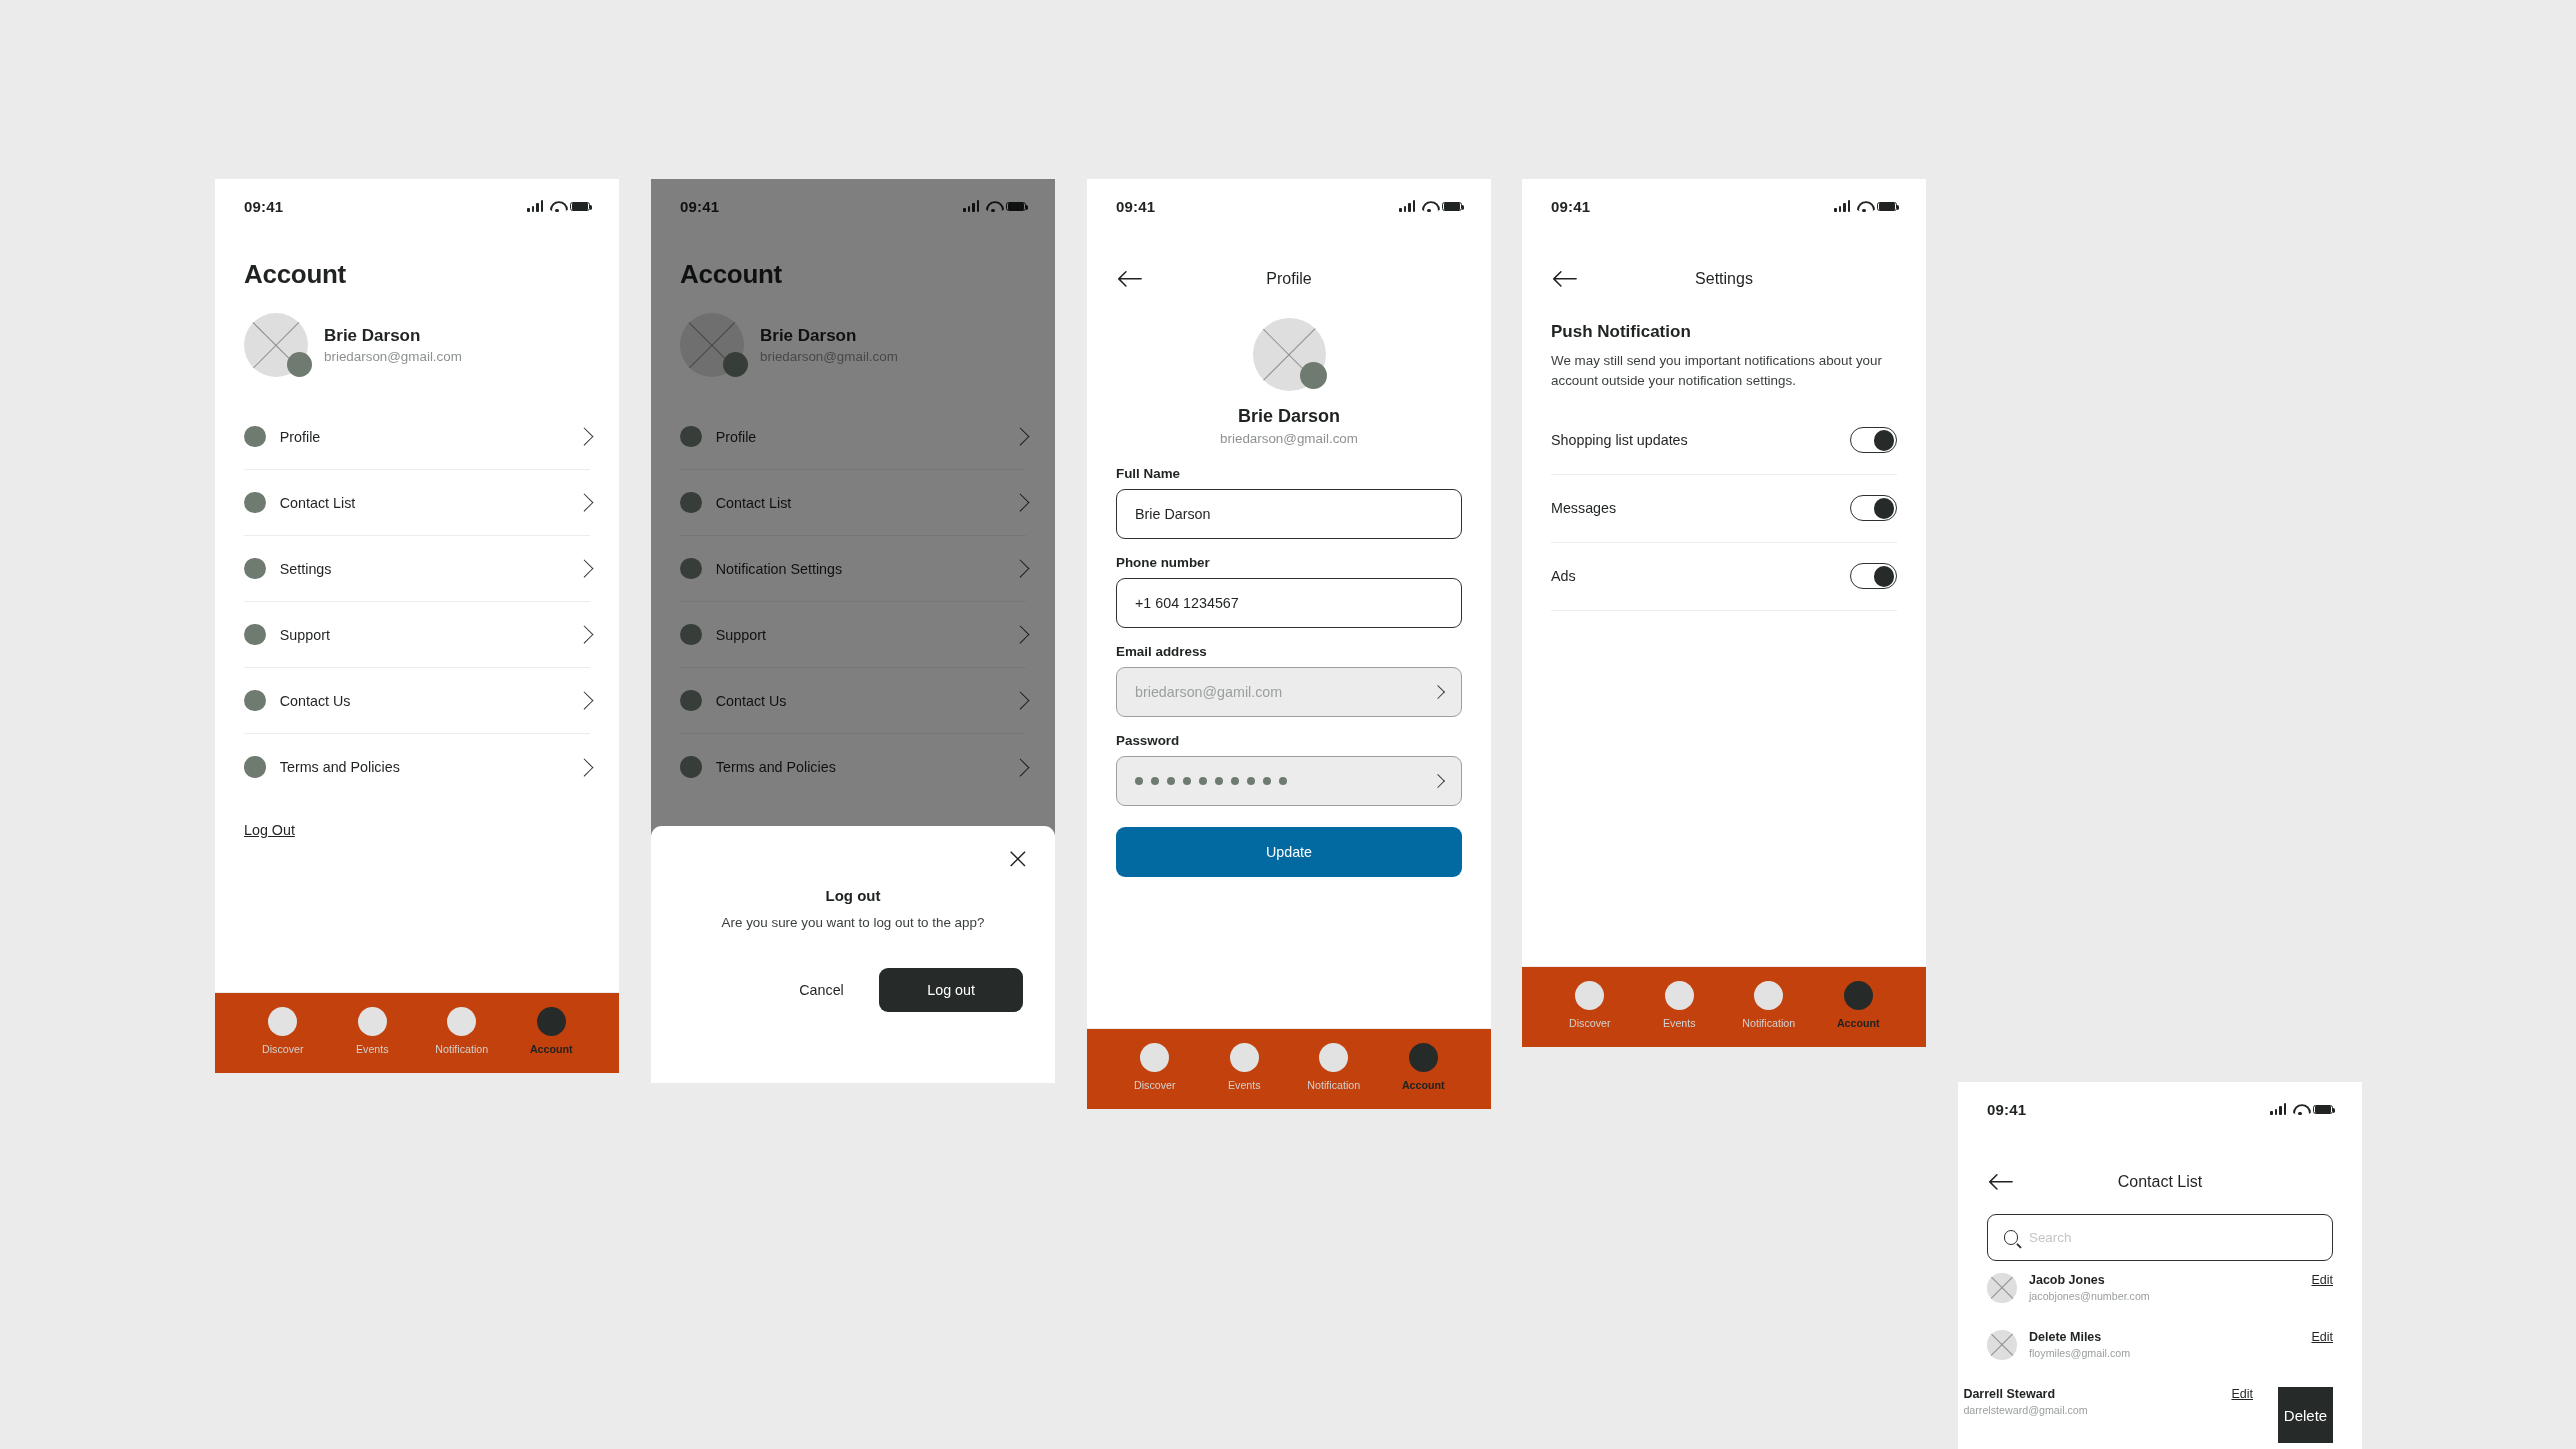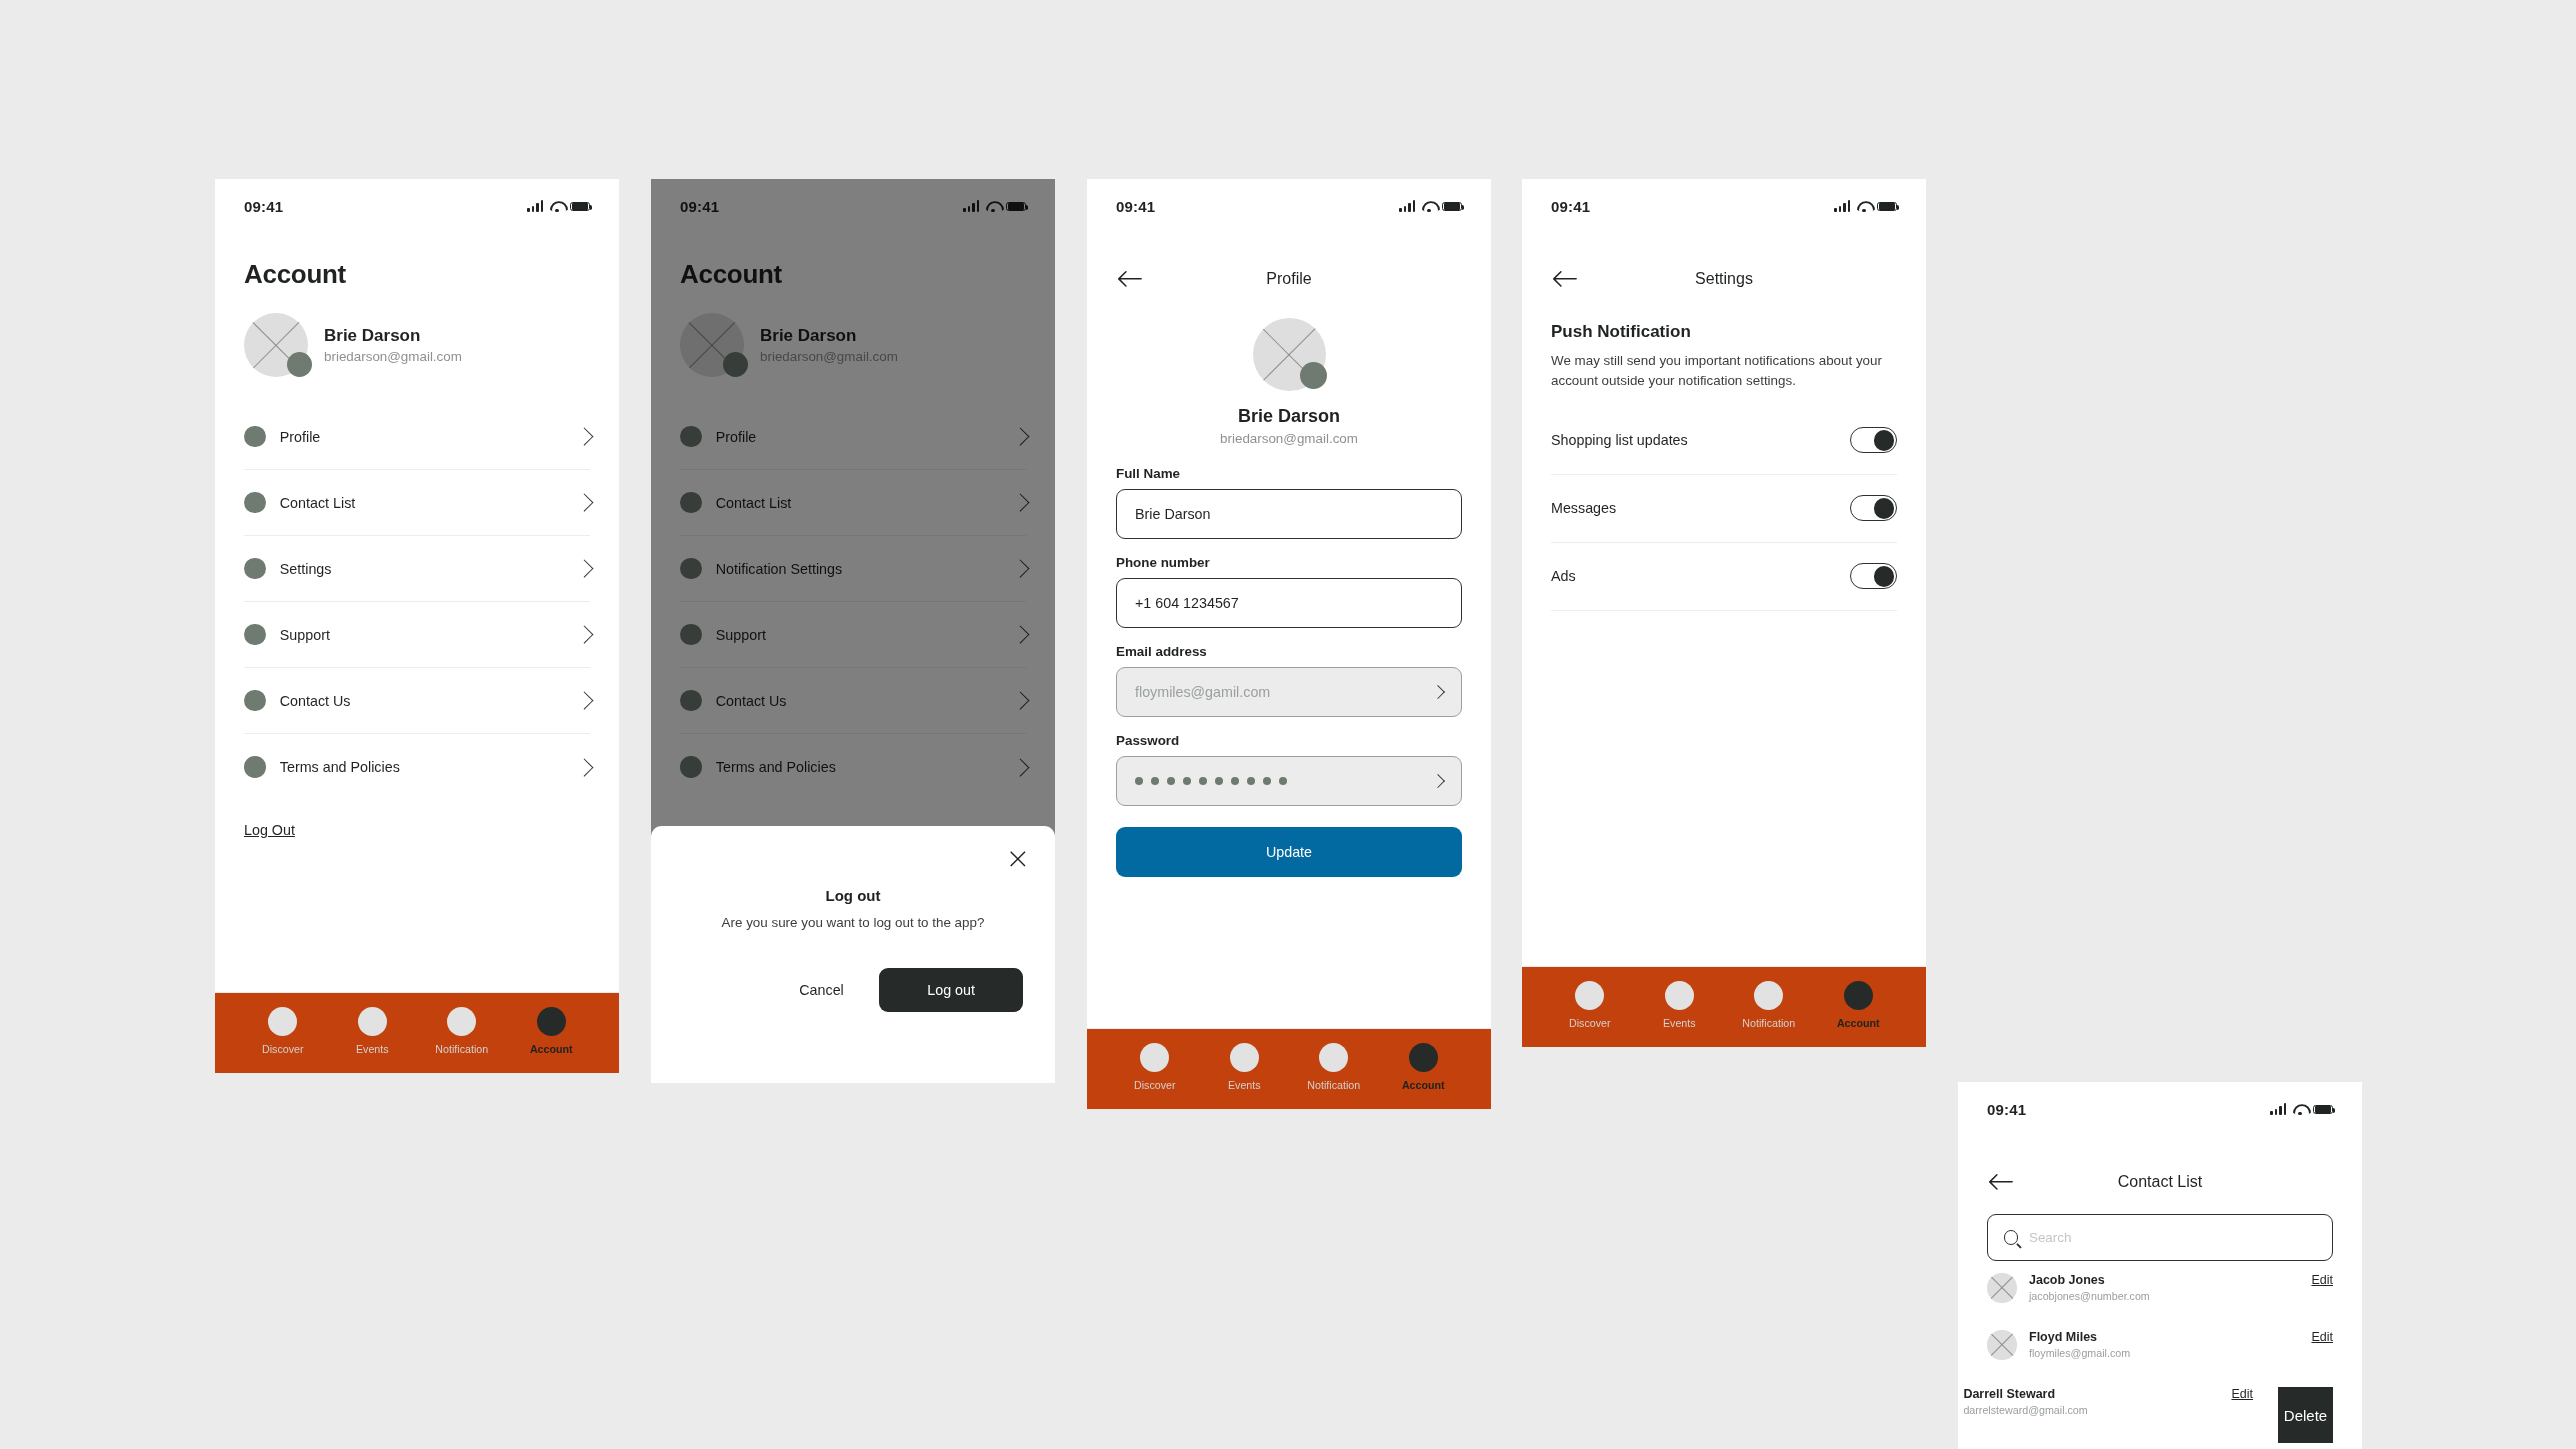--- a/index.html
+++ b/index.html
@@ -391,21 +391,21 @@
         <label>Full Name</label>
         <div class="input">Brie Darson</div>
       </div>
       <div class="field">
         <label>Phone number</label>
         <div class="input">+1 604 1234567</div>
       </div>
       <div class="field">
         <label>Email address</label>
         <div class="input readonly">
-          <span>floymiles@gamil.com</span>
+          <span>briedarson@gamil.com</span>
           <span class="chev"></span>
         </div>
       </div>
       <div class="field">
         <label>Password</label>
         <div class="input readonly">
           <span class="dots">
             <i></i>
               <i></i>
               <i></i>
@@ -543,21 +543,21 @@
           <div class="cmail">jacobjones@number.com</div>
         </div>
         <span class="edit">Edit</span>
       </div>
 
       <div class="crow">
         <div class="avatar cav">
             <div class="circ"></div>
           </div>
         <div class="cinfo">
-          <div class="cname">Floyd Miles</div>
+          <div class="cname">Delete Miles</div>
           <div class="cmail">floymiles@gmail.com</div>
         </div>
         <span class="edit">Edit</span>
       </div>
 
       <div class="crow swiped">
         <div class="cinfo">
           <div class="cname">Darrell Steward</div>
           <div class="cmail">darrelsteward@gmail.com</div>
         </div>

